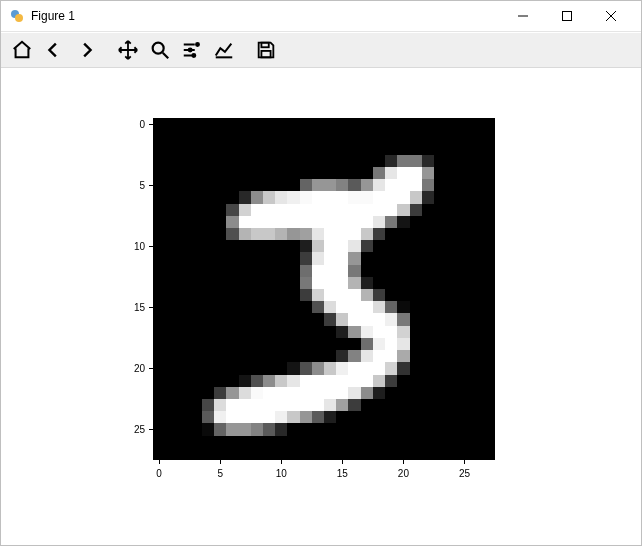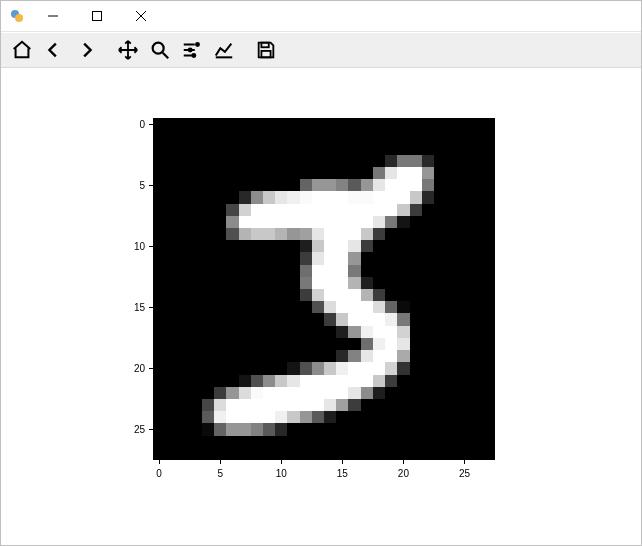--- a/index.html
+++ b/index.html
@@ -27,20 +27,21 @@
 <body>
 <div class="window">
 
 <div class="titlebar">
   <span class="title-icon">
     <svg width="16" height="16" viewBox="0 0 16 16">
           <circle cx="6" cy="6" r="4" fill="#5b9bd5"></circle>
           <circle cx="10" cy="10" r="4" fill="#f4b942"></circle>
         </svg>
   </span>
+  <span class="title">Figure 1</span>
   <div class="winbtns">
     <div class="winbtn" title="Minimize">
           <svg width="10" height="10">
             <line x1="0" y1="5" x2="10" y2="5" stroke="#000"></line>
           </svg>
         </div>
     <div class="winbtn" title="Maximize">
           <svg width="10" height="10">
             <rect x="0.5" y="0.5" width="9" height="9" fill="none" stroke="#000"></rect>
           </svg>

